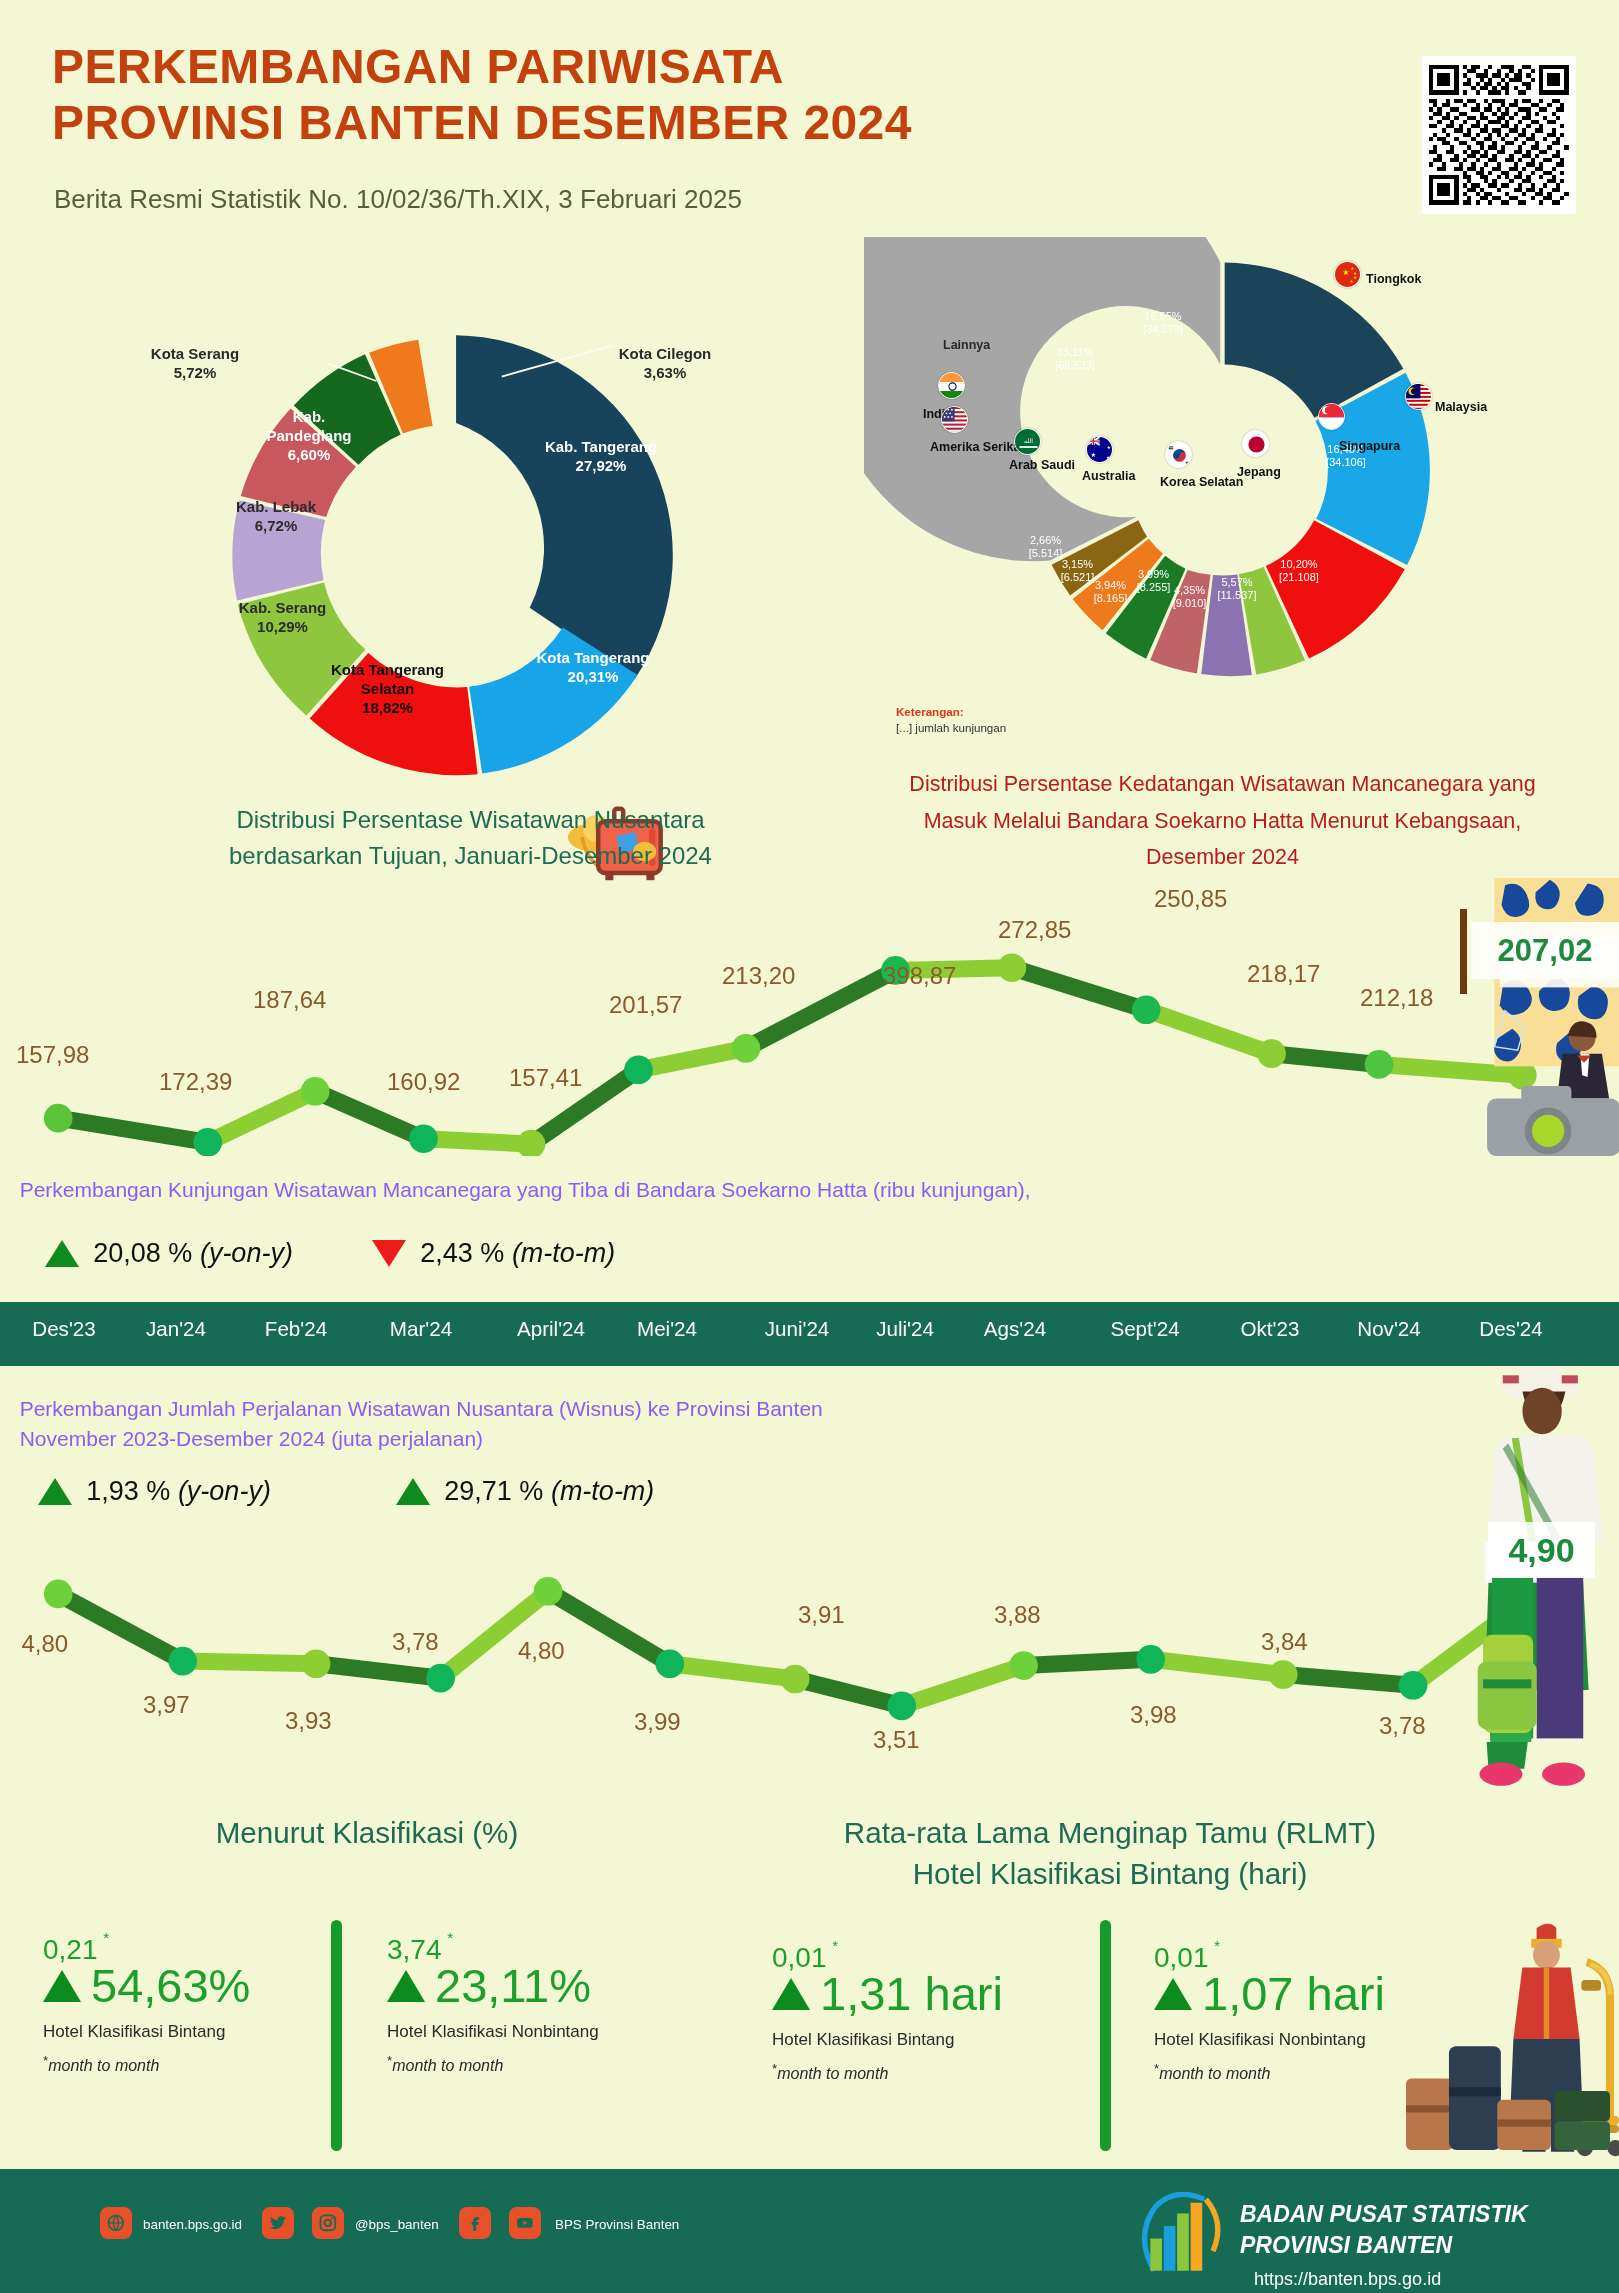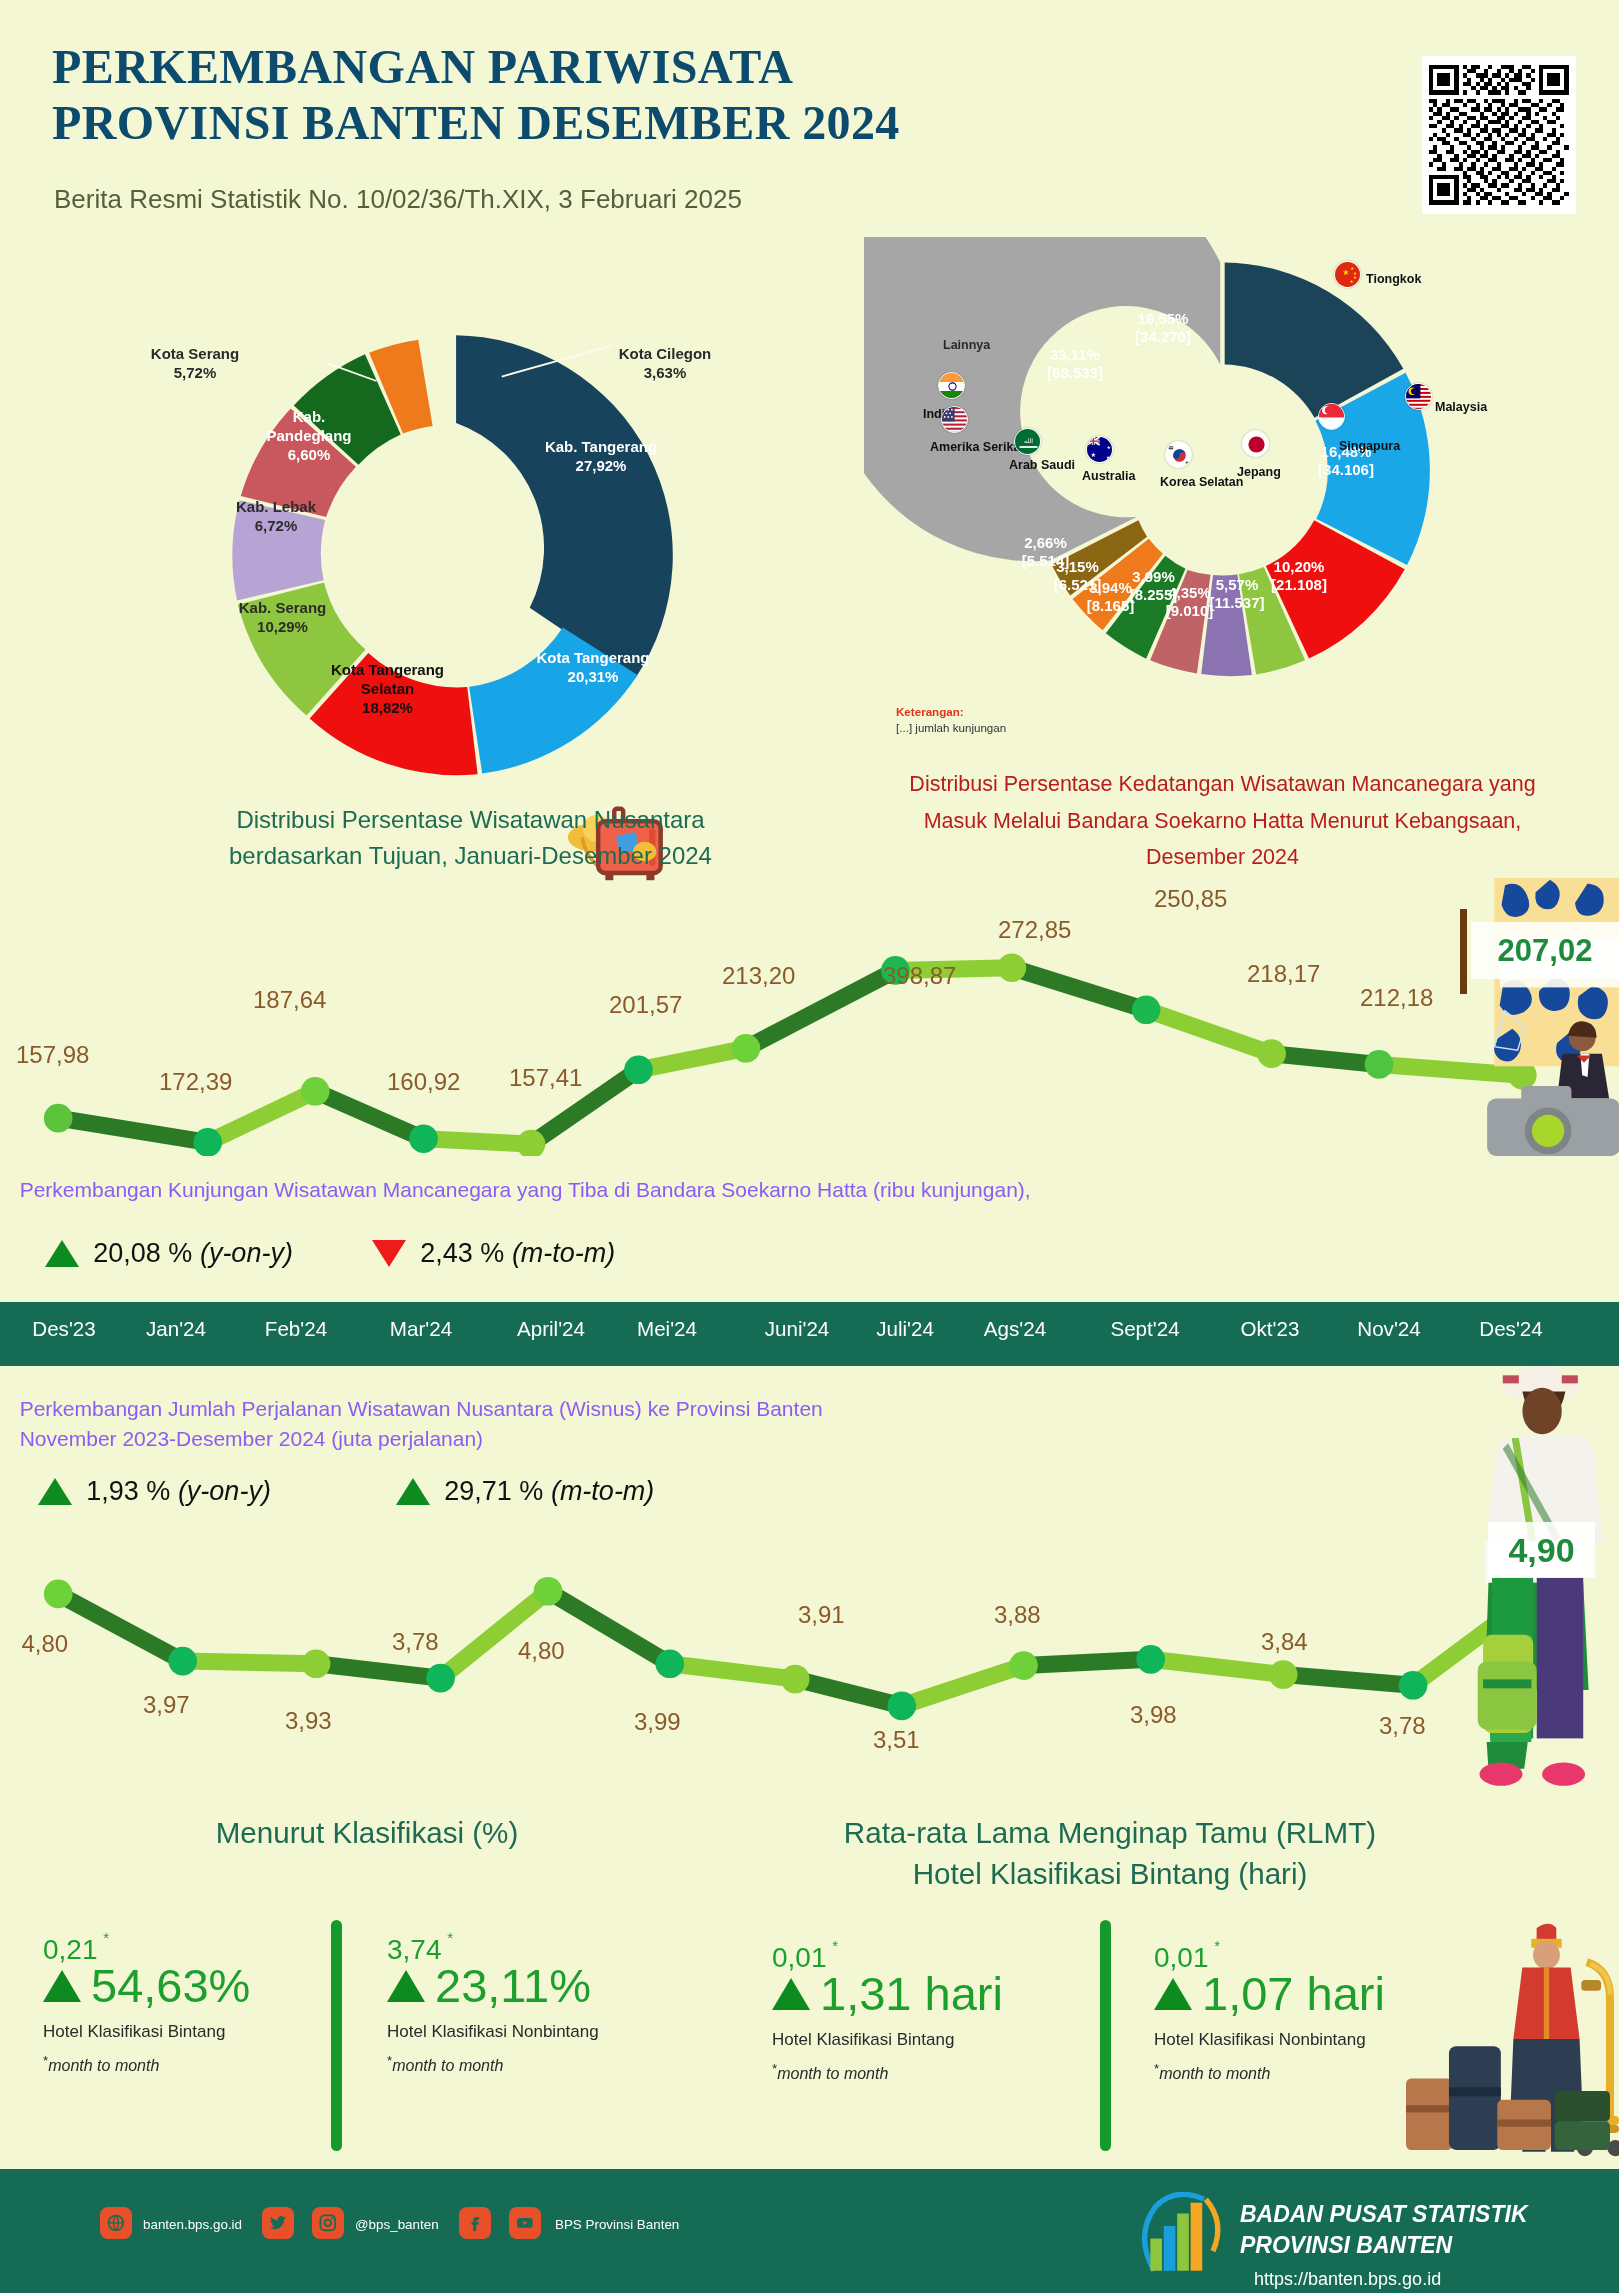--- a/index.html
+++ b/index.html
@@ -9,21 +9,21 @@
     font-family: "Liberation Sans", sans-serif;
     position: relative;
     overflow: hidden;
   }
 
   
   .header { position:absolute; left:0; top:0; width:1619px; height:251px; }
   .title {
     position:absolute; left:52px; top:39px; width:1308px;
     font-size: 48px; line-height: 1.17; font-weight: 700;
-    color:#0c4a6e; letter-spacing:0.4px;font-family:Liberation Serif, serif;
+    color:#c2410c; letter-spacing:0.4px;
   }
   .subtitle {
     position:absolute; left:54px; top:184px;
     font-size: 26px; color:#54603a; font-weight:400;
   }
   .qr-wrap {
     position:absolute; left:1422px; top:56px; width:154px; height:158px;
     background:#fff; padding:7.2px; display:flex; align-items:center; justify-content:center;
   }
   .qr { width:100%; height:100%; }
@@ -39,21 +39,21 @@
   }
 
   
   .center-ico1 {
     position:absolute; left:393px; top:475px; width:122px; height:122px;
     display:flex; align-items:center; justify-content:center;
   }
 
   
   .donut2-box { position:absolute; left:864px; top:237px; width:716px; height:484px; }
-  .d2-val { position:absolute; font-size:15px; font-weight:700; text-align:center; line-height:1.2; }
+  .d2-val { position:absolute; font-size:11px; font-weight:400; text-align:center; line-height:1.2; }
   .d2-name { position:absolute; font-size:12.5px; font-weight:700; color:#111; white-space:nowrap; }
   .flagdot {
     position:absolute; width:27px; height:27px; border-radius:50%;
     border:1.8px solid #fff; overflow:hidden; box-shadow:0 0 1.8px rgba(0,0,0,.35);
   }
   .keterangan { position:absolute; left:896px; top:704px; font-size:11.6px; line-height:1.35; }
   .ket-title { color:#e0321c; font-weight:700; }
   .ket-body { color:#333; }
   .cap2 {
     position:absolute; left:860px; top:766px; width:725px; text-align:center;

